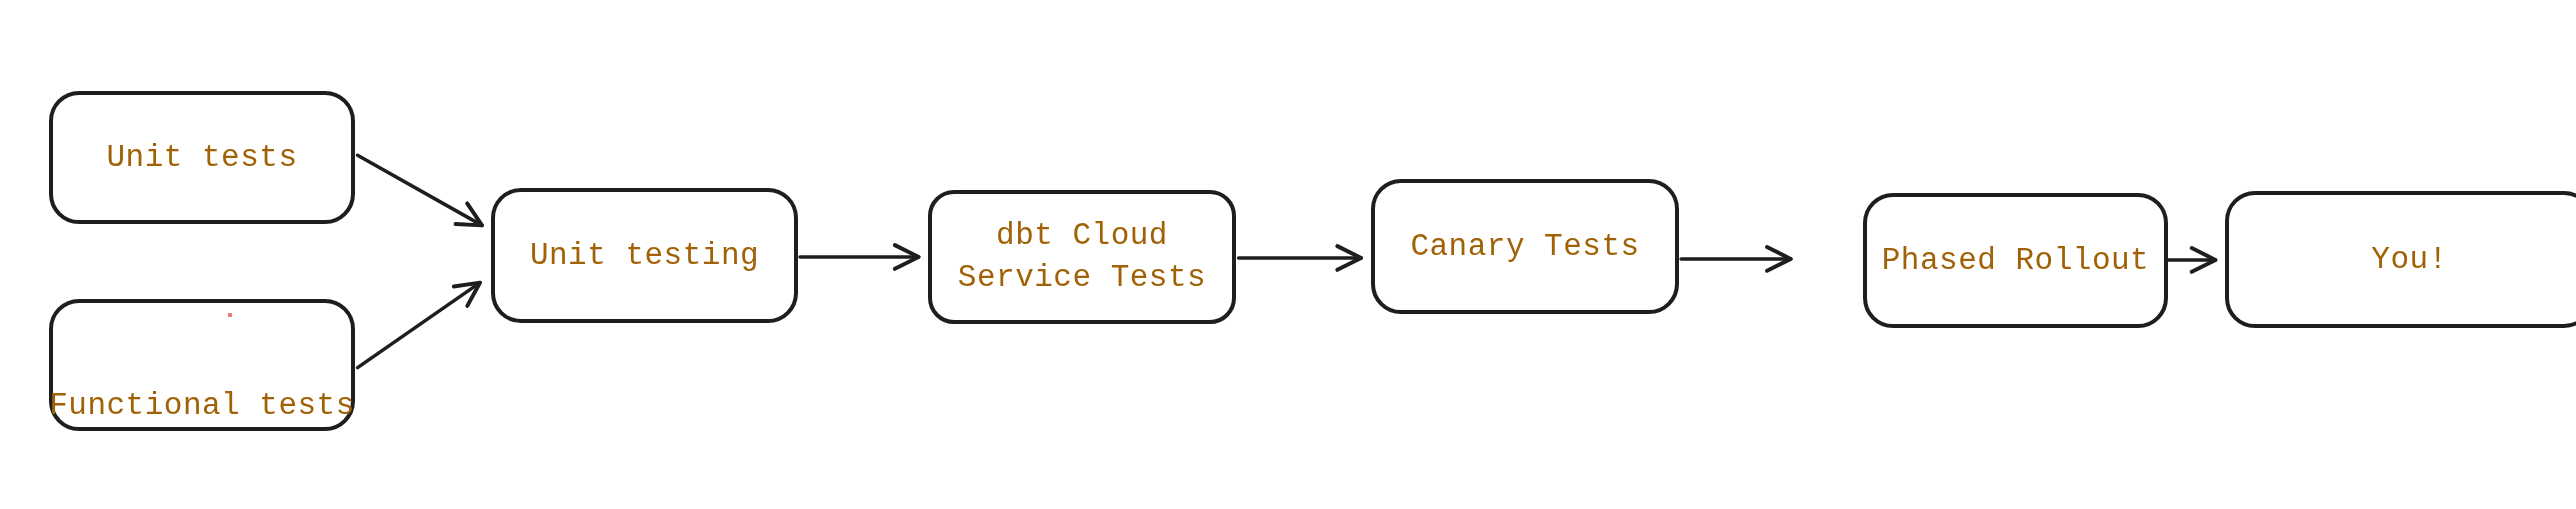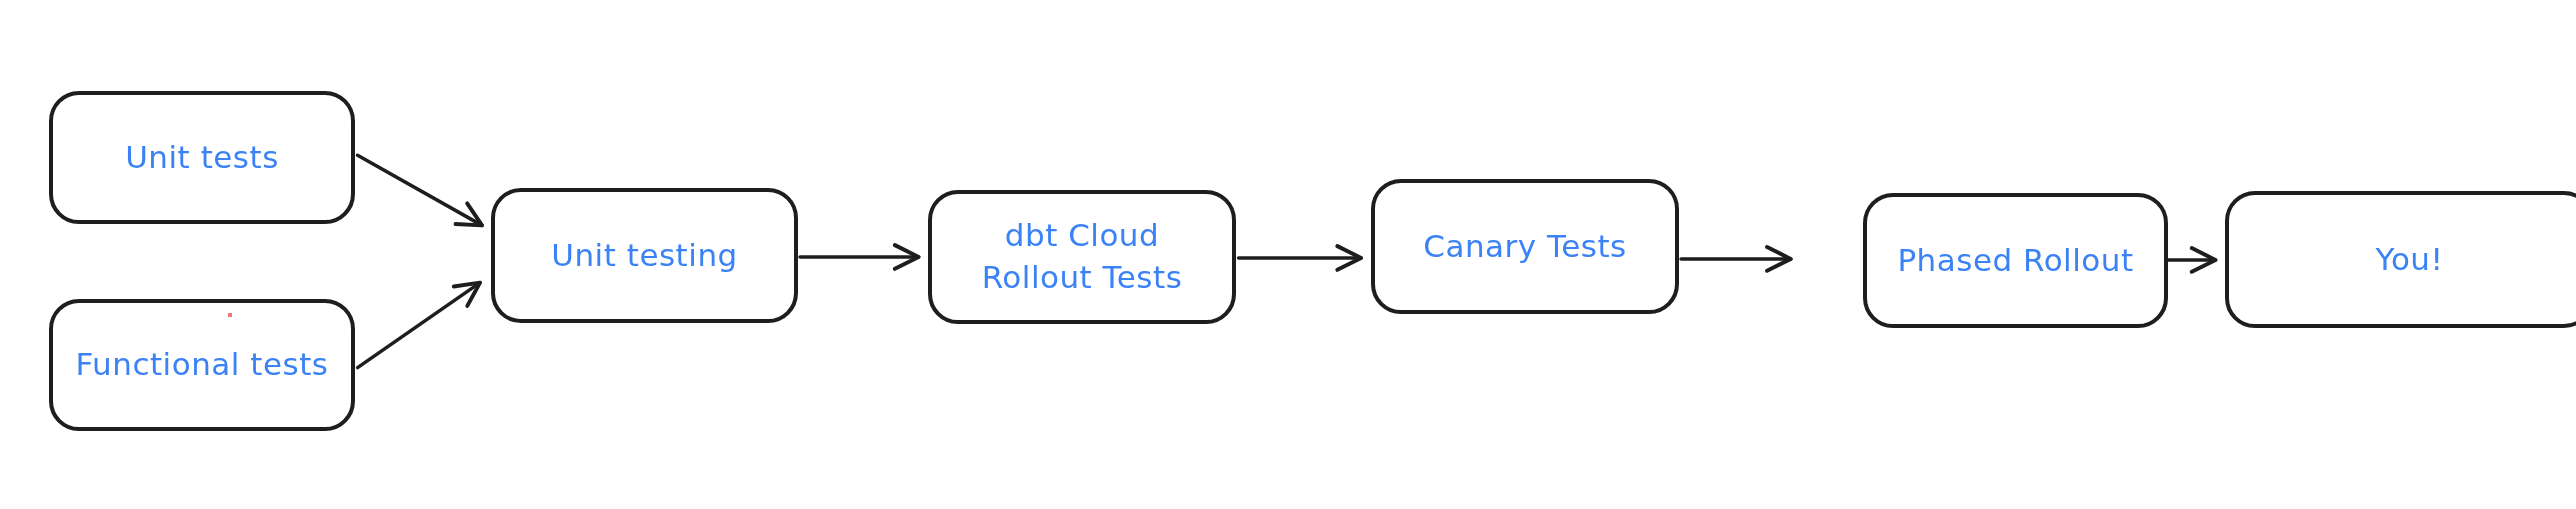--- a/index.html
+++ b/index.html
@@ -26,26 +26,27 @@
   .node {
     position: absolute;
     box-sizing: border-box;
     background: #ffffff;
     border: 4px solid #1e1e1e;
     border-radius: 30px;
     display: flex;
     flex-direction: column;
     align-items: center;
     justify-content: center;
-    color: #3b82f6;
+    color: #a16207;
     font-size: 31px;
     line-height: 1.35;
     letter-spacing: 0.5px;
     text-align: center;
     white-space: nowrap;
+    font-family: Liberation Mono, monospace;
   }
   .node .label { display: block; }
   .stray-dot {
     position: absolute;
     left: 228px;
     top: 313px;
     width: 4px;
     height: 4px;
     background: #e03131;
     opacity: 0.65;
@@ -67,31 +68,31 @@
     <line x1="810" y1="260" x2="930" y2="260" stroke="#1e1e1e" stroke-width="3.6" stroke-linecap="round" marker-end="url(#arrowhead)"></line>
     <line x1="1254" y1="261" x2="1378" y2="261" stroke="#1e1e1e" stroke-width="3.6" stroke-linecap="round" marker-end="url(#arrowhead)"></line>
     <line x1="1702" y1="262" x2="1813" y2="262" stroke="#1e1e1e" stroke-width="3.6" stroke-linecap="round" marker-end="url(#arrowhead)"></line>
     <line x1="2140" y1="263" x2="2243" y2="263" stroke="#1e1e1e" stroke-width="3.6" stroke-linecap="round" marker-end="url(#arrowhead)"></line>
   </svg>
 
   <div class="node" style="left:49px; top:91px; width:306px; height:133px;">
     <span class="label">Unit tests</span>
   </div>
 
-  <div class="node" style="left:49px; top:299px; width:306px; height:132px;">
+  <div class="node" style="left:49px; top:299px; width:306px; height:132px;justify-content:flex-end;">
     <span class="label">Functional tests</span>
   </div>
 
   <div class="node" style="left:491px; top:188px; width:307px; height:135px;">
     <span class="label">Unit testing</span>
   </div>
 
-  <div class="node" style="left:928px; top:190px; width:308px; height:134px;">
+  <div class="node" style="left:928px; top:190px; width:308px; height:134px;border-radius:26px;">
     <span class="label">dbt Cloud</span>
-    <span class="label">Rollout Tests</span>
+    <span class="label">Service Tests</span>
   </div>
 
   <div class="node" style="left:1371px; top:179px; width:308px; height:135px;text-align:center;">
     <span class="label">Canary Tests</span>
   </div>
 
   <div class="node" style="left:1863px; top:193px; width:305px; height:135px;">
     <span class="label">Phased Rollout</span>
   </div>
 

